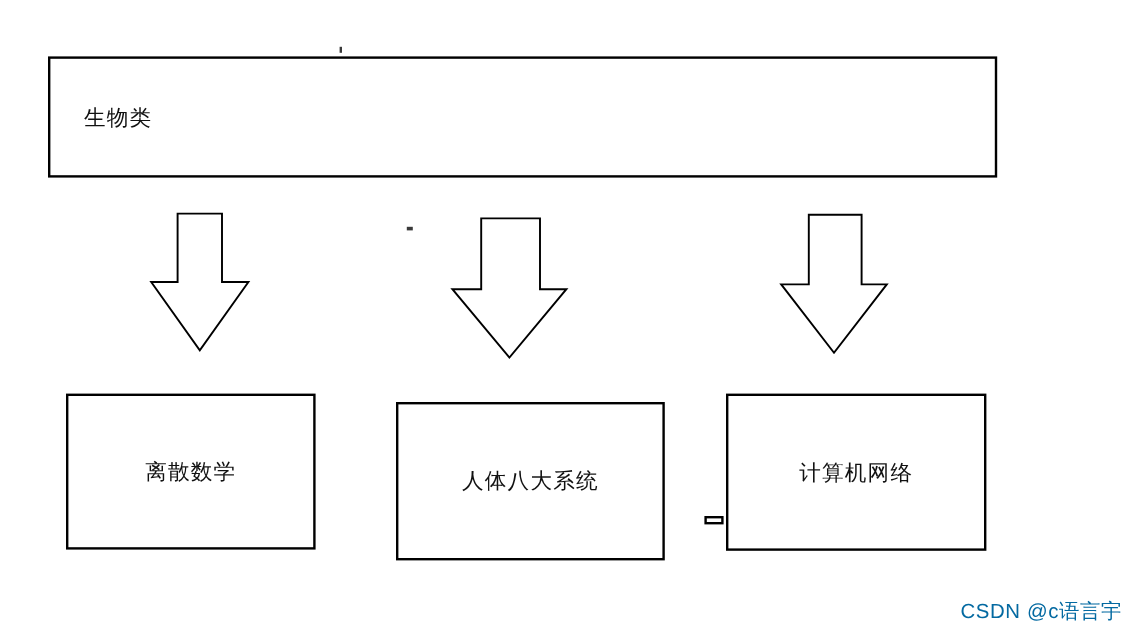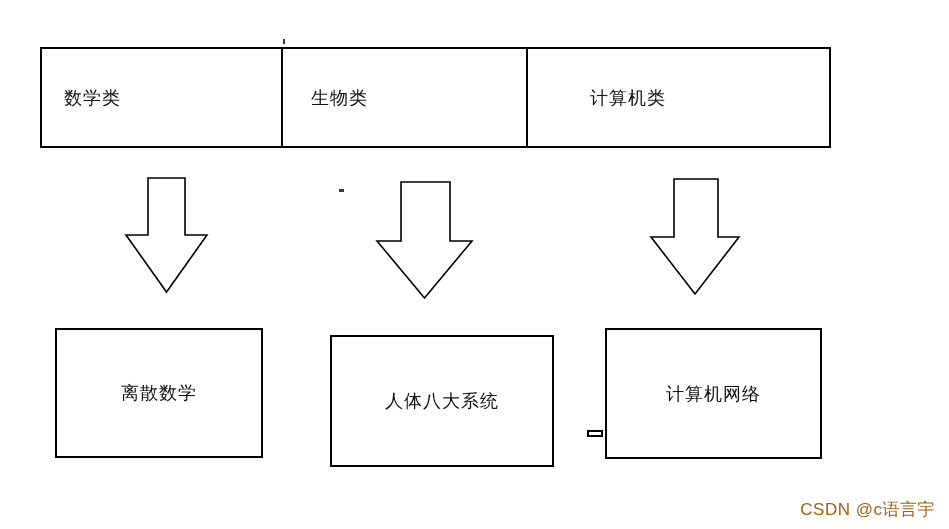--- a/index.html
+++ b/index.html
@@ -113,41 +113,35 @@
     border: 2px solid #000000;
     background: #ffffff;
   }
 
   
   .watermark {
     position: absolute;
     right: 14px;
     bottom: 8px;
     font-size: 17px;
-    color: #a16207;
+    color: #0369a1;
     letter-spacing: 0.5px;
     white-space: nowrap;
     user-select: none;
     text-align: center;
   }
 </style>
 </head>
 <body>
 
 <div id="canvas">
 
   <div class="category-table">
-    <div class="category-cell cat-1">
-      <span class="cell-label">数学类</span>
-    </div>
     <div class="category-cell cat-2">
       <span class="cell-label">生物类</span>
-    </div>
-    <div class="category-cell cat-3">
-      <span class="cell-label">计算机类</span>
     </div>
   </div>
 
   <div class="arrow arrow-1">
     <svg width="85" height="118" viewBox="0 0 85 118">
       <polygon points="24,2 61,2 61,59 83,59 42.5,116 2,59 24,59" fill="#ffffff" stroke="#000000" stroke-width="1.6" stroke-linejoin="miter"></polygon>
     </svg>
   </div>
 
   <div class="arrow arrow-2">

